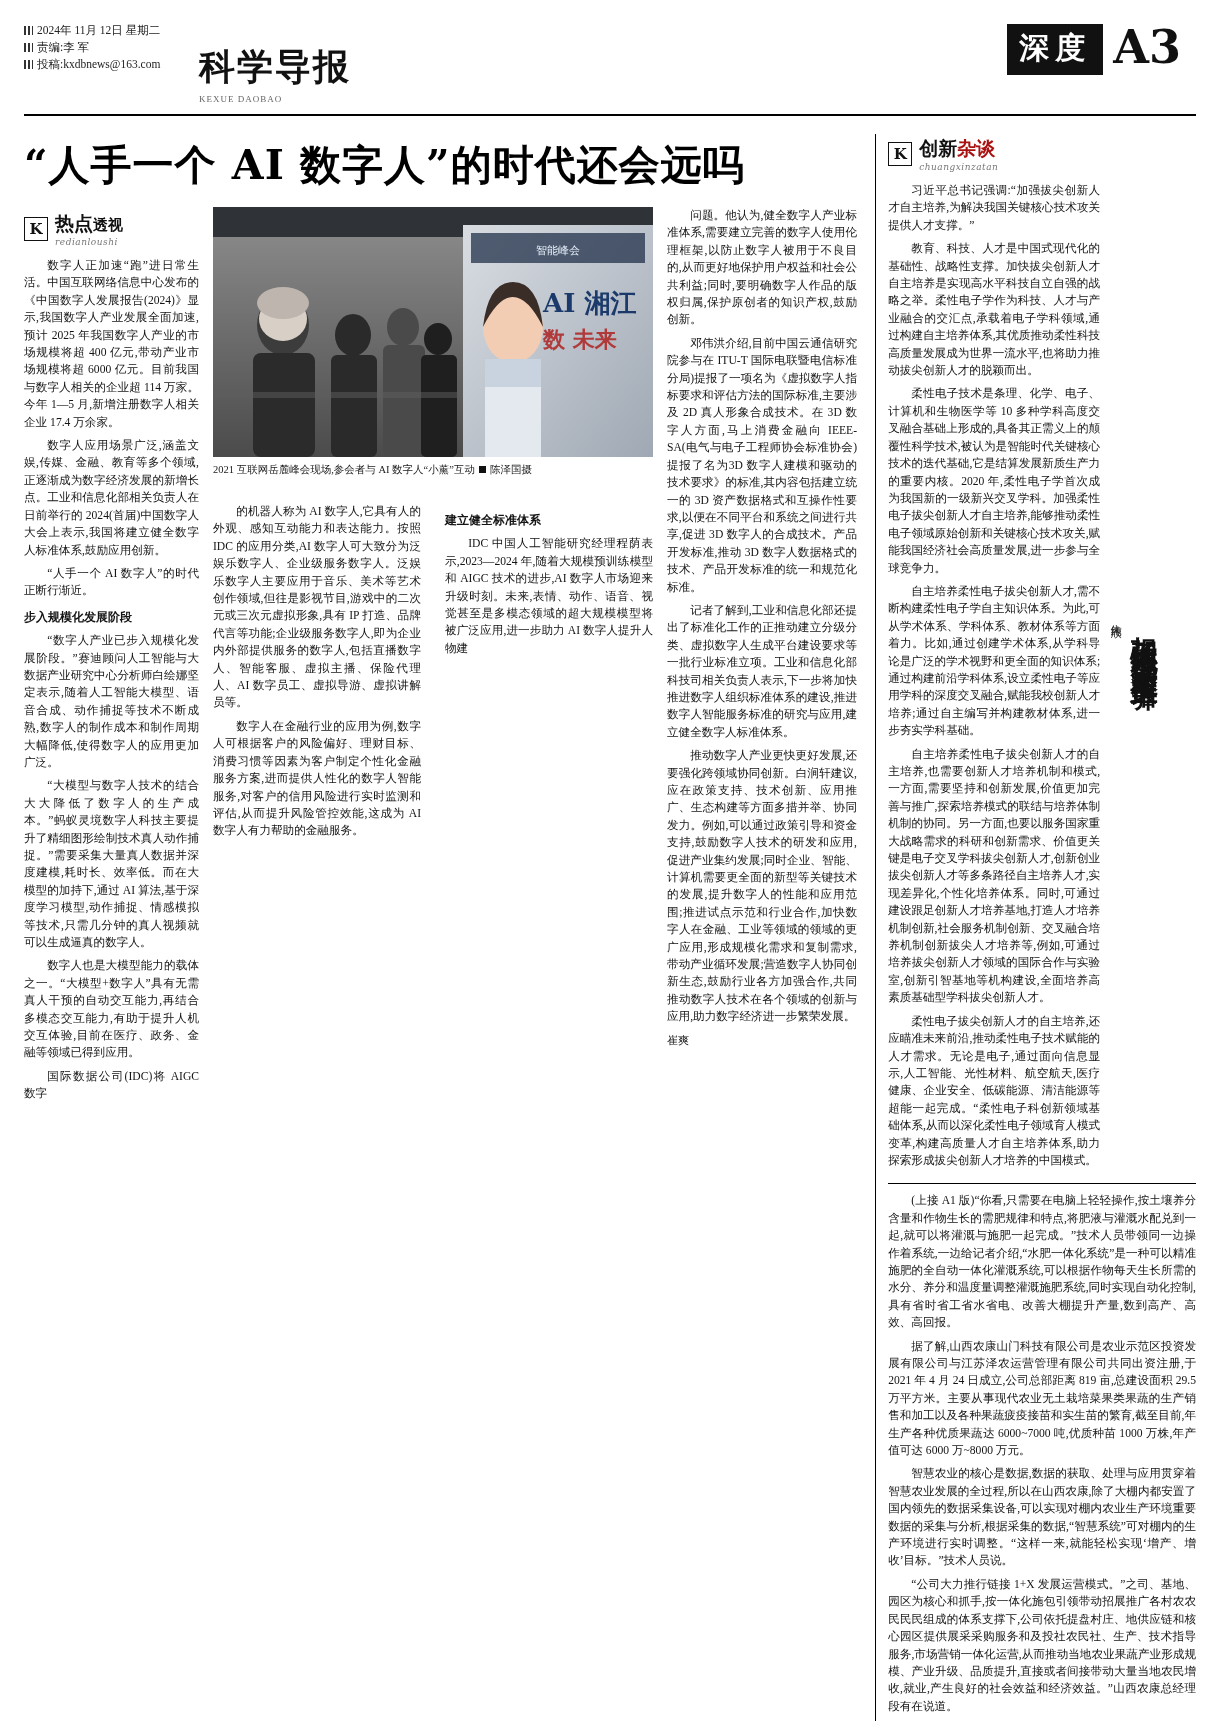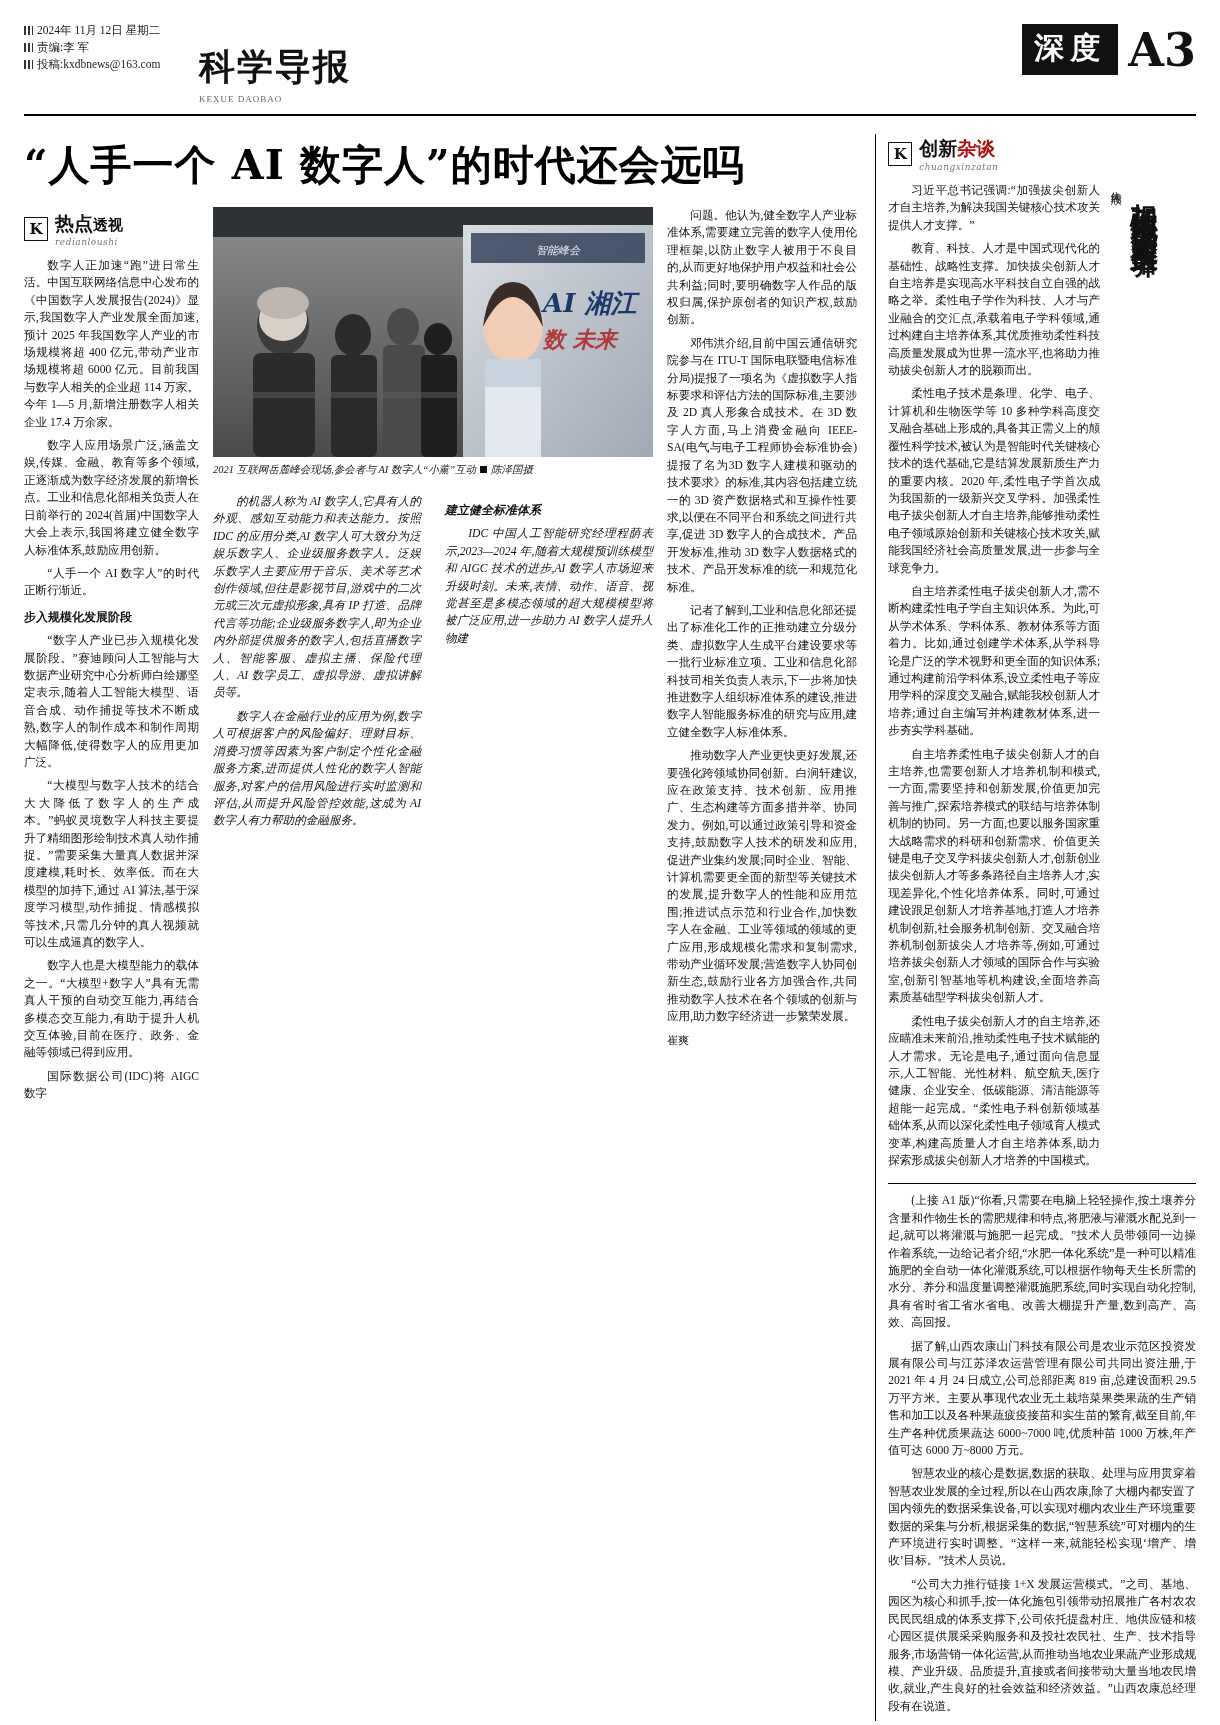--- a/index.html
+++ b/index.html
@@ -14,21 +14,21 @@
 
   
   .masthead{position:relative;height:96px;border-bottom:2.5px solid #000;margin:18px 24px 0 24px;}
   .mh-left{position:absolute;left:0;top:4px;font-size:11.5px;line-height:17px;color:#222;}
   .mh-left div{white-space:nowrap;}
   .mh-left .bar{display:inline-block;width:9px;height:9px;margin-right:4px;
     background:repeating-linear-gradient(90deg,#333 0 2px,#fff 2px 4px);vertical-align:-1px;}
   .mh-logo{position:absolute;left:175px;top:25px;font-family:"DejaVu Serif",serif;font-weight:bold;
     font-size:36px;letter-spacing:2px;color:#111;}
   .mh-logo .sub{display:block;font-size:9px;letter-spacing:1px;color:#666;font-weight:normal;margin-top:2px;font-family:"Liberation Serif",serif;}
-  .mh-right{position:absolute;right:0;top:6px;display:flex;align-items:flex-end;gap:10px;margin-left:20px;}
+  .mh-right{position:absolute;right:15px;top:6px;display:flex;align-items:flex-start;gap:10px;margin-left:20px;}
   .mh-section{background:#111;color:#fff;font-size:30px;font-weight:bold;padding:4px 12px 6px 12px;letter-spacing:6px;
     font-family:"DejaVu Serif",serif;}
   .mh-page{font-size:46px;font-weight:bold;font-family:"DejaVu Serif",serif;line-height:1;padding-bottom:2px;}
 
   
   .body-wrap{position:relative;margin:0 24px;}
 
   
   .headline{font-family:"DejaVu Serif",serif;font-weight:bold;font-size:41px;letter-spacing:1px;
     padding:22px 0 14px 0;color:#000;}
@@ -99,21 +99,21 @@
               <p>数字人应用场景广泛,涵盖文娱,传媒、金融、教育等多个领域,正逐渐成为数字经济发展的新增长点。工业和信息化部相关负责人在日前举行的 2024(首届)中国数字人大会上表示,我国将建立健全数字人标准体系,鼓励应用创新。</p>
               <p>“人手一个 AI 数字人”的时代正断行渐近。</p>
               <h4>步入规模化发展阶段</h4>
               <p>“数字人产业已步入规模化发展阶段。”赛迪顾问人工智能与大数据产业研究中心分析师白绘娜坚定表示,随着人工智能大模型、语音合成、动作捕捉等技术不断成熟,数字人的制作成本和制作周期大幅降低,使得数字人的应用更加广泛。</p>
               <p>“大模型与数字人技术的结合大大降低了数字人的生产成本。”蚂蚁灵境数字人科技主要提升了精细图形绘制技术真人动作捕捉。”需要采集大量真人数据并深度建模,耗时长、效率低。而在大模型的加持下,通过 AI 算法,基于深度学习模型,动作捕捉、情感模拟等技术,只需几分钟的真人视频就可以生成逼真的数字人。</p>
               <p>数字人也是大模型能力的载体之一。“大模型+数字人”具有无需真人干预的自动交互能力,再结合多模态交互能力,有助于提升人机交互体验,目前在医疗、政务、金融等领域已得到应用。</p>
               <p>国际数据公司(IDC)将 AIGC 数字</p>
             </div>
           </div>
 
-          <div style="width:440px;font-style:italic;">
+          <div style="width:440px;">
             <div class="photo">
               <svg width="440" height="250" viewBox="0 0 440 250">
                 <defs>
                   <linearGradient id="bg" x1="0" y1="0" x2="0" y2="1">
                     <stop offset="0%" stop-color="#8f8f8f"></stop>
                       <stop offset="100%" stop-color="#4b4b4b"></stop>
                   </linearGradient>
                   <linearGradient id="scr" x1="0" y1="0" x2="1" y2="1">
                     <stop offset="0%" stop-color="#d9dde2"></stop>
                       <stop offset="100%" stop-color="#9fa8b4"></stop>
@@ -147,21 +147,21 @@
                 <g fill="#1f1f1f">
                   <ellipse cx="225" cy="132" rx="14" ry="16"></ellipse>
                   <rect x="208" y="148" width="36" height="102" rx="5"></rect>
                 </g>
                 <rect x="0" y="185" width="250" height="6" fill="#5e5e5e" opacity=".5"></rect>
               </svg>
             </div>
             <div class="cap">
               <span>2021 互联网岳麓峰会现场,参会者与 AI 数字人“小薰”互动</span><span class="sq"></span><span>陈泽国摄</span>
             </div>
-            <div style="display:flex;gap:24px;margin-top:16px;">
+            <div style="display:flex;gap:24px;margin-top:26px;">
               <div style="width:213px;" class="col">
                 <p>的机器人称为 AI 数字人,它具有人的外观、感知互动能力和表达能力。按照 IDC 的应用分类,AI 数字人可大致分为泛娱乐数字人、企业级服务数字人。泛娱乐数字人主要应用于音乐、美术等艺术创作领域,但往是影视节目,游戏中的二次元或三次元虚拟形象,具有 IP 打造、品牌代言等功能;企业级服务数字人,即为企业内外部提供服务的数字人,包括直播数字人、智能客服、虚拟主播、保险代理人、AI 数字员工、虚拟导游、虚拟讲解员等。</p>
                 <p>数字人在金融行业的应用为例,数字人可根据客户的风险偏好、理财目标、消费习惯等因素为客户制定个性化金融服务方案,进而提供人性化的数字人智能服务,对客户的信用风险进行实时监测和评估,从而提升风险管控效能,这成为 AI 数字人有力帮助的金融服务。</p>
               </div>
               <div style="width:213px;" class="col">
                 <h4>建立健全标准体系</h4>
                 <p>IDC 中国人工智能研究经理程荫表示,2023—2024 年,随着大规模预训练模型和 AIGC 技术的进步,AI 数字人市场迎来升级时刻。未来,表情、动作、语音、视觉甚至是多模态领域的超大规模模型将被广泛应用,进一步助力 AI 数字人提升人物建</p>
               </div>
             </div>
           </div>
@@ -180,21 +180,21 @@
 
       <div style="width:310px;">
         <div class="seclabel" style="margin-top:20px;">
           <div class="k">K</div>
           <div class="t">
             <span>创新</span><span style="color:#a11;">杂谈</span>
             <span class="py">chuangxinzatan</span>
           </div>
         </div>
 
-        <div style="display:flex;gap:8px;align-items:flex-start;">
+        <div style="display:flex;gap:8px;align-items:flex-end;">
           <div class="col" style="width:212px;">
             <p>习近平总书记强调:“加强拔尖创新人才自主培养,为解决我国关键核心技术攻关提供人才支撑。”</p>
             <p>教育、科技、人才是中国式现代化的基础性、战略性支撑。加快拔尖创新人才自主培养是实现高水平科技自立自强的战略之举。柔性电子学作为科技、人才与产业融合的交汇点,承载着电子学科领域,通过构建自主培养体系,其优质推动柔性科技高质量发展成为世界一流水平,也将助力推动拔尖创新人才的脱颖而出。</p>
             <p>柔性电子技术是条理、化学、电子、计算机和生物医学等 10 多种学科高度交叉融合基础上形成的,具备其正需义上的颠覆性科学技术,被认为是智能时代关键核心技术的迭代基础,它是结算发展新质生产力的重要内核。2020 年,柔性电子学首次成为我国新的一级新兴交叉学科。加强柔性电子拔尖创新人才自主培养,能够推动柔性电子领域原始创新和关键核心技术攻关,赋能我国经济社会高质量发展,进一步参与全球竞争力。</p>
             <p>自主培养柔性电子拔尖创新人才,需不断构建柔性电子学自主知识体系。为此,可从学术体系、学科体系、教材体系等方面着力。比如,通过创建学术体系,从学科导论是广泛的学术视野和更全面的知识体系;通过构建前沿学科体系,设立柔性电子等应用学科的深度交叉融合,赋能我校创新人才培养;通过自主编写并构建教材体系,进一步夯实学科基础。</p>
             <p>自主培养柔性电子拔尖创新人才的自主培养,也需要创新人才培养机制和模式,一方面,需要坚持和创新发展,价值更加完善与推广,探索培养模式的联结与培养体制机制的协同。另一方面,也要以服务国家重大战略需求的科研和创新需求、价值更关键是电子交叉学科拔尖创新人才,创新创业拔尖创新人才等多条路径自主培养人才,实现差异化,个性化培养体系。同时,可通过建设跟足创新人才培养基地,打造人才培养机制创新,社会服务机制创新、交叉融合培养机制创新拔尖人才培养等,例如,可通过培养拔尖创新人才领域的国际合作与实验室,创新引智基地等机构建设,全面培养高素质基础型学科拔尖创新人才。</p>
             <p>柔性电子拔尖创新人才的自主培养,还应瞄准未来前沿,推动柔性电子技术赋能的人才需求。无论是电子,通过面向信息显示,人工智能、光性材料、航空航天,医疗健康、企业安全、低碳能源、清洁能源等超能一起完成。“柔性电子科创新领域基础体系,从而以深化柔性电子领域育人模式变革,构建高质量人才自主培养体系,助力探索形成拔尖创新人才培养的中国模式。</p>
           </div>
           <div style="display:flex;gap:4px;">
             <div class="byline-v">

